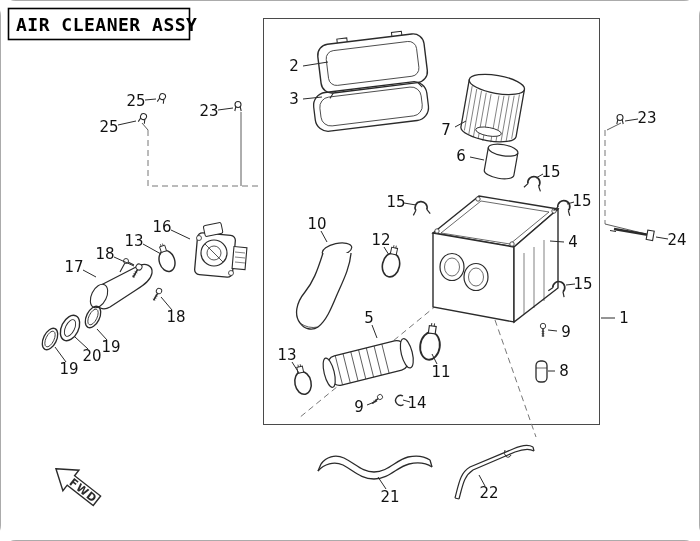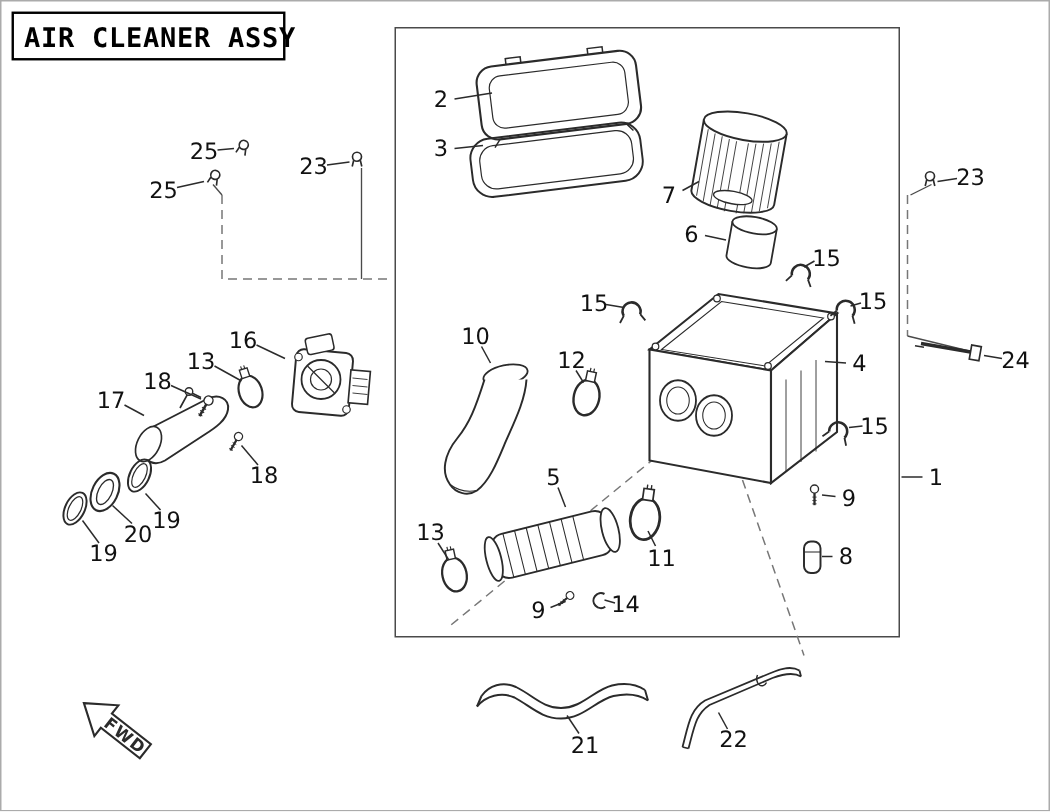--- a/index.html
+++ b/index.html
@@ -1,16 +1,16 @@
 <!DOCTYPE html>
 <html style="--line: #2b2b2b; --label: #111111;"><head>
 <meta charset="utf-8">
 <style>
   html,body{margin:0;padding:0;background:#fff;}
-  .canvas{position:relative;width:700px;height:541px;background:#fff;overflow:hidden;}
+  .canvas{position:relative;width:700px;height:541px;background:#fff;overflow:hidden;border-radius:16px;}
   svg{display:block;}
   .title-text{font:bold 18px "DejaVu Sans Mono",monospace;fill:#000;letter-spacing:0.5px;}
   .part-num{font:15px "DejaVu Sans",sans-serif;fill:var(--label,#111);text-anchor:middle;dominant-baseline:central;}
   .leader{stroke:var(--line,#2b2b2b);stroke-width:1;}
   .fwd-text{font:bold 11px "DejaVu Sans",sans-serif;fill:#2b2b2b;text-anchor:middle;dominant-baseline:central;letter-spacing:1px;}
 </style>
 </head>
 <body>
 
 <div class="canvas">

